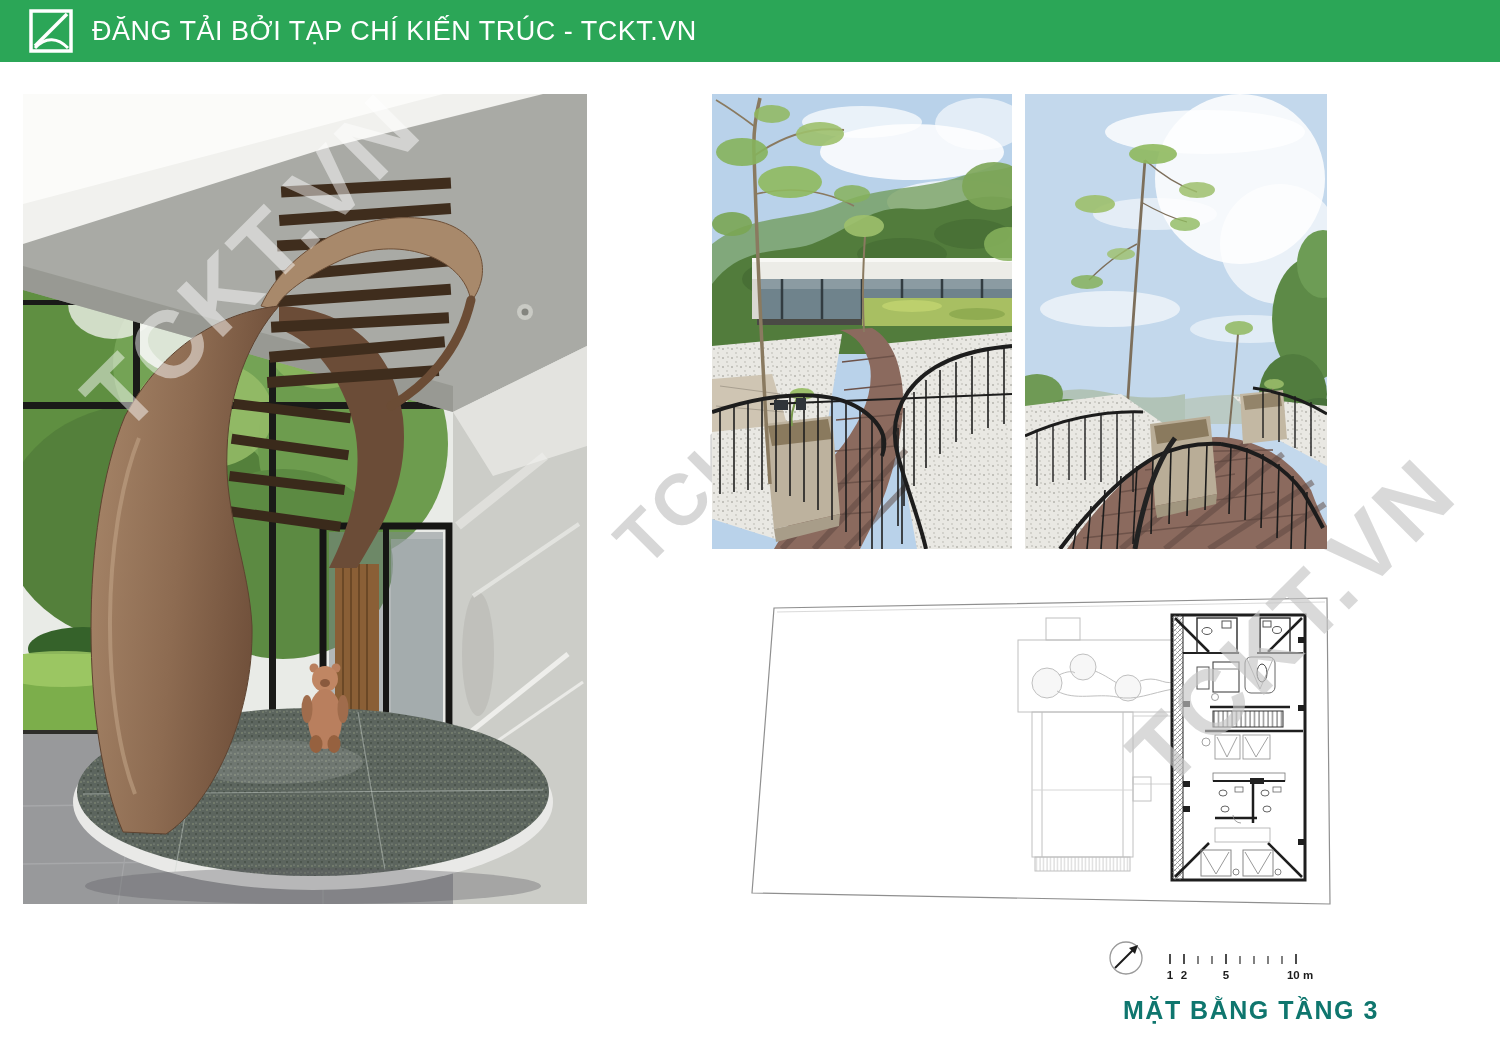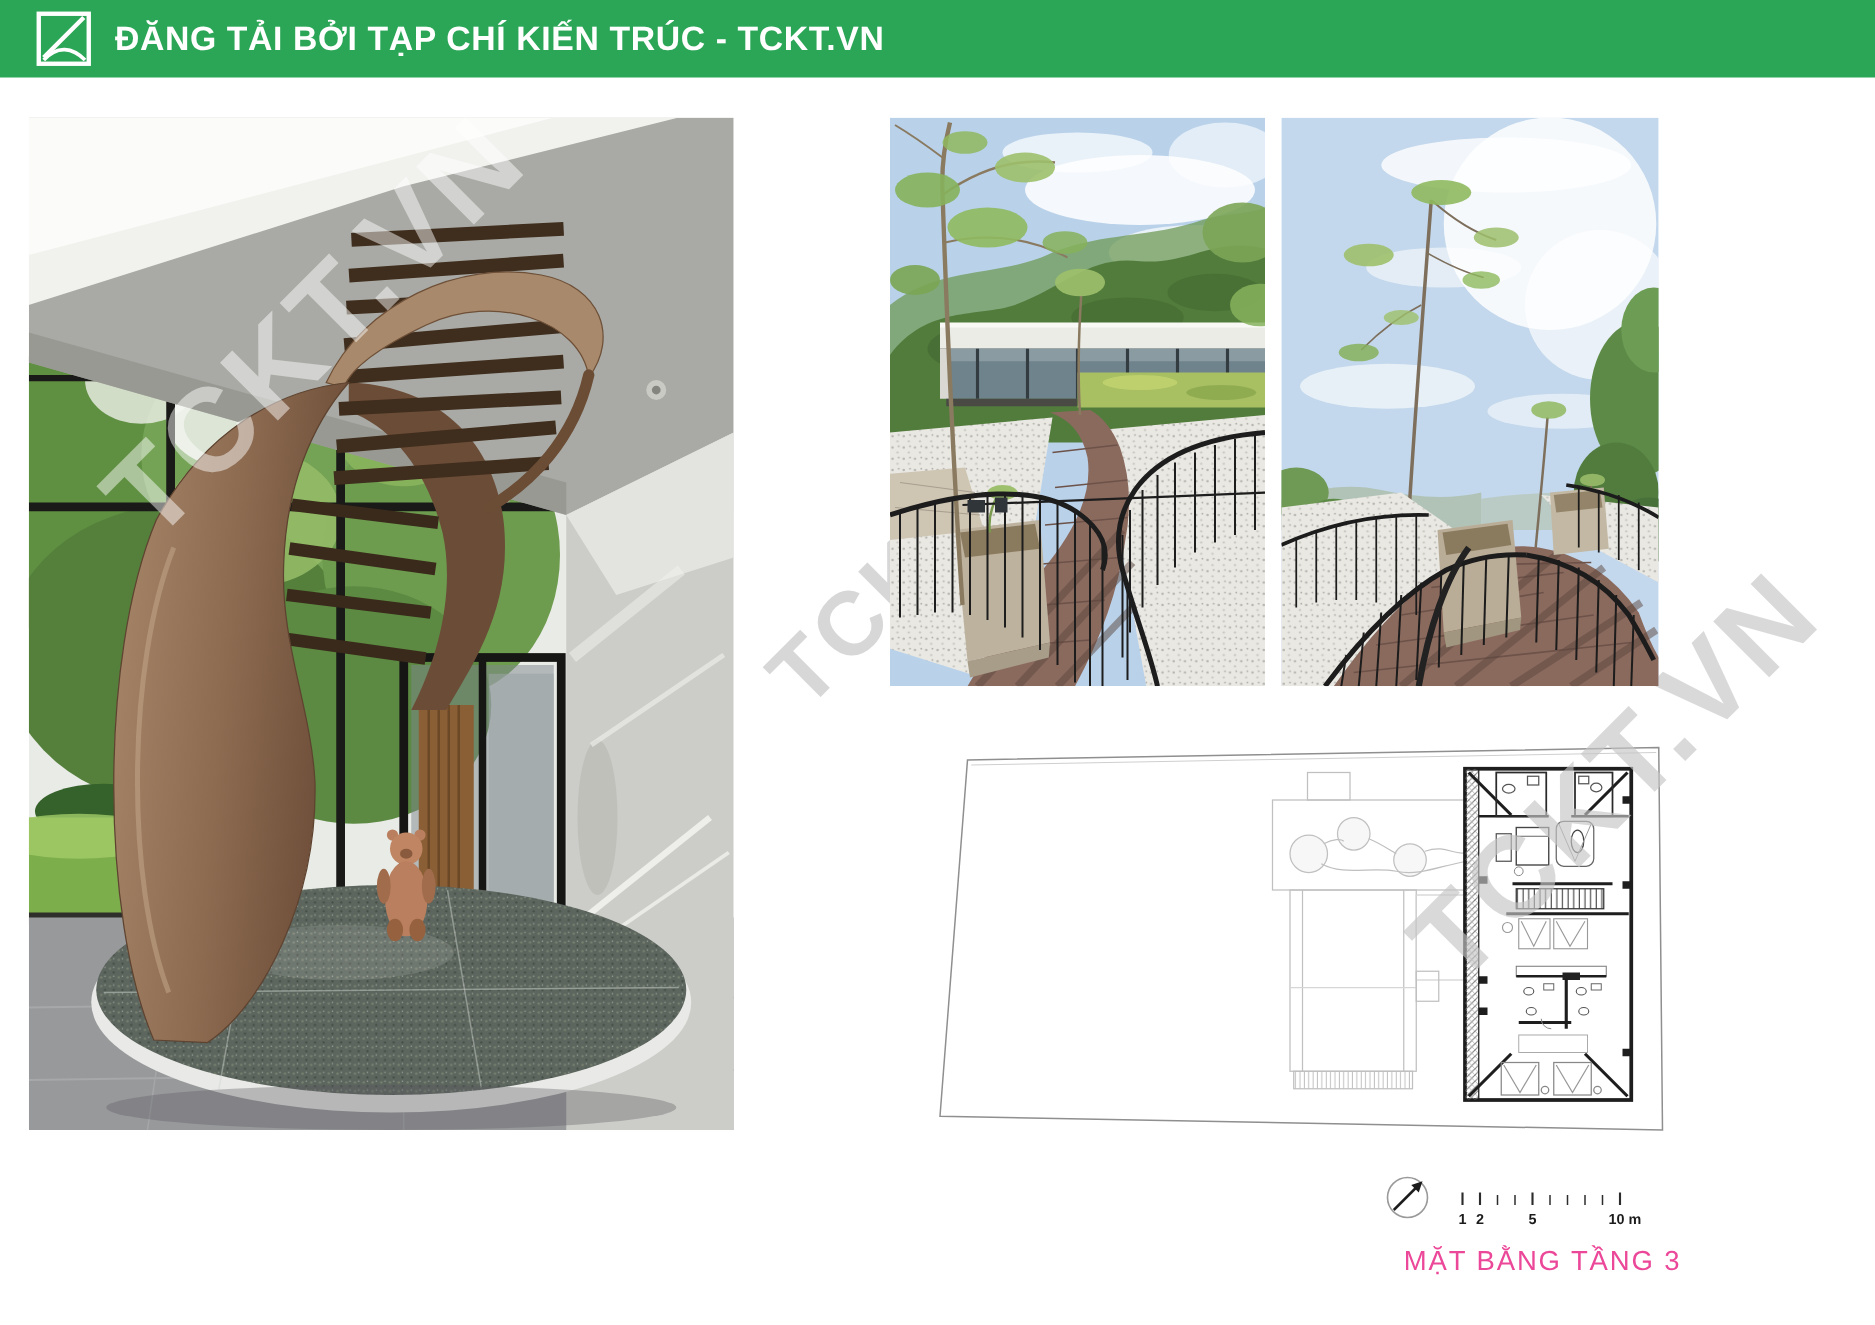--- a/index.html
+++ b/index.html
@@ -10,21 +10,21 @@
     background: #ffffff; overflow: hidden;
   }
   
   .topbar {
     position: absolute; left: 0; top: 0; width: 1500px; height: 62px;
     background: #2BA657; z-index: 20; display: flex; align-items: center;
   }
   .topbar .logo { position: absolute; left: 28px; top: 8px; width: 46px; height: 46px; }
   .topbar-title {
     position: absolute; left: 92px; top: 0; height: 62px; line-height: 62px;
-    color: #ffffff; font-size: 27px; font-weight: 700; letter-spacing: 0.5px;
+    color: #ffffff; font-size: 27px; font-weight: 400; letter-spacing: 0.5px;
     white-space: nowrap;
   }
   
   .photo { position: absolute; overflow: hidden; z-index: 10; }
   .photo svg { display: block; }
   #photo-staircase { left: 23px; top: 94px; width: 564px; height: 810px; }
   #photo-walkway-left { left: 712px; top: 94px; width: 300px; height: 455px; }
   #photo-walkway-right { left: 1025px; top: 94px; width: 302px; height: 455px; }
   
   .wm {
@@ -33,21 +33,21 @@
     pointer-events: none;
   }
   #wm-left  { left: 252px; top: 262px; font-size: 95px; color: rgba(255,255,255,0.48); z-index: 12; }
   #wm-center{ left: 745px; top: 435px; font-size: 72px; color: rgba(205,205,205,0.8); z-index: 2; }
   #wm-right { left: 1292px; top: 622px; font-size: 92px; color: rgba(196,196,196,0.65); z-index: 6; }
   
   #floor-plan { position: absolute; left: 745px; top: 585px; width: 615px; height: 325px; z-index: 4; }
   #compass-scale { position: absolute; left: 1100px; top: 935px; width: 230px; height: 52px; z-index: 4; }
   .plan-caption {
     position: absolute; left: 1123px; top: 996px; z-index: 4;
-    font-size: 22px; font-weight: 400; letter-spacing: 1.5px; color: #ec4899;
+    font-size: 25px; font-weight: 700; letter-spacing: 1.5px; color: #0f766e;
     white-space: nowrap;
   }
 </style>
 </head>
 <body>
 
 <div class="page">
 
   <header class="topbar">
     <svg class="logo" viewBox="0 0 46 46">

